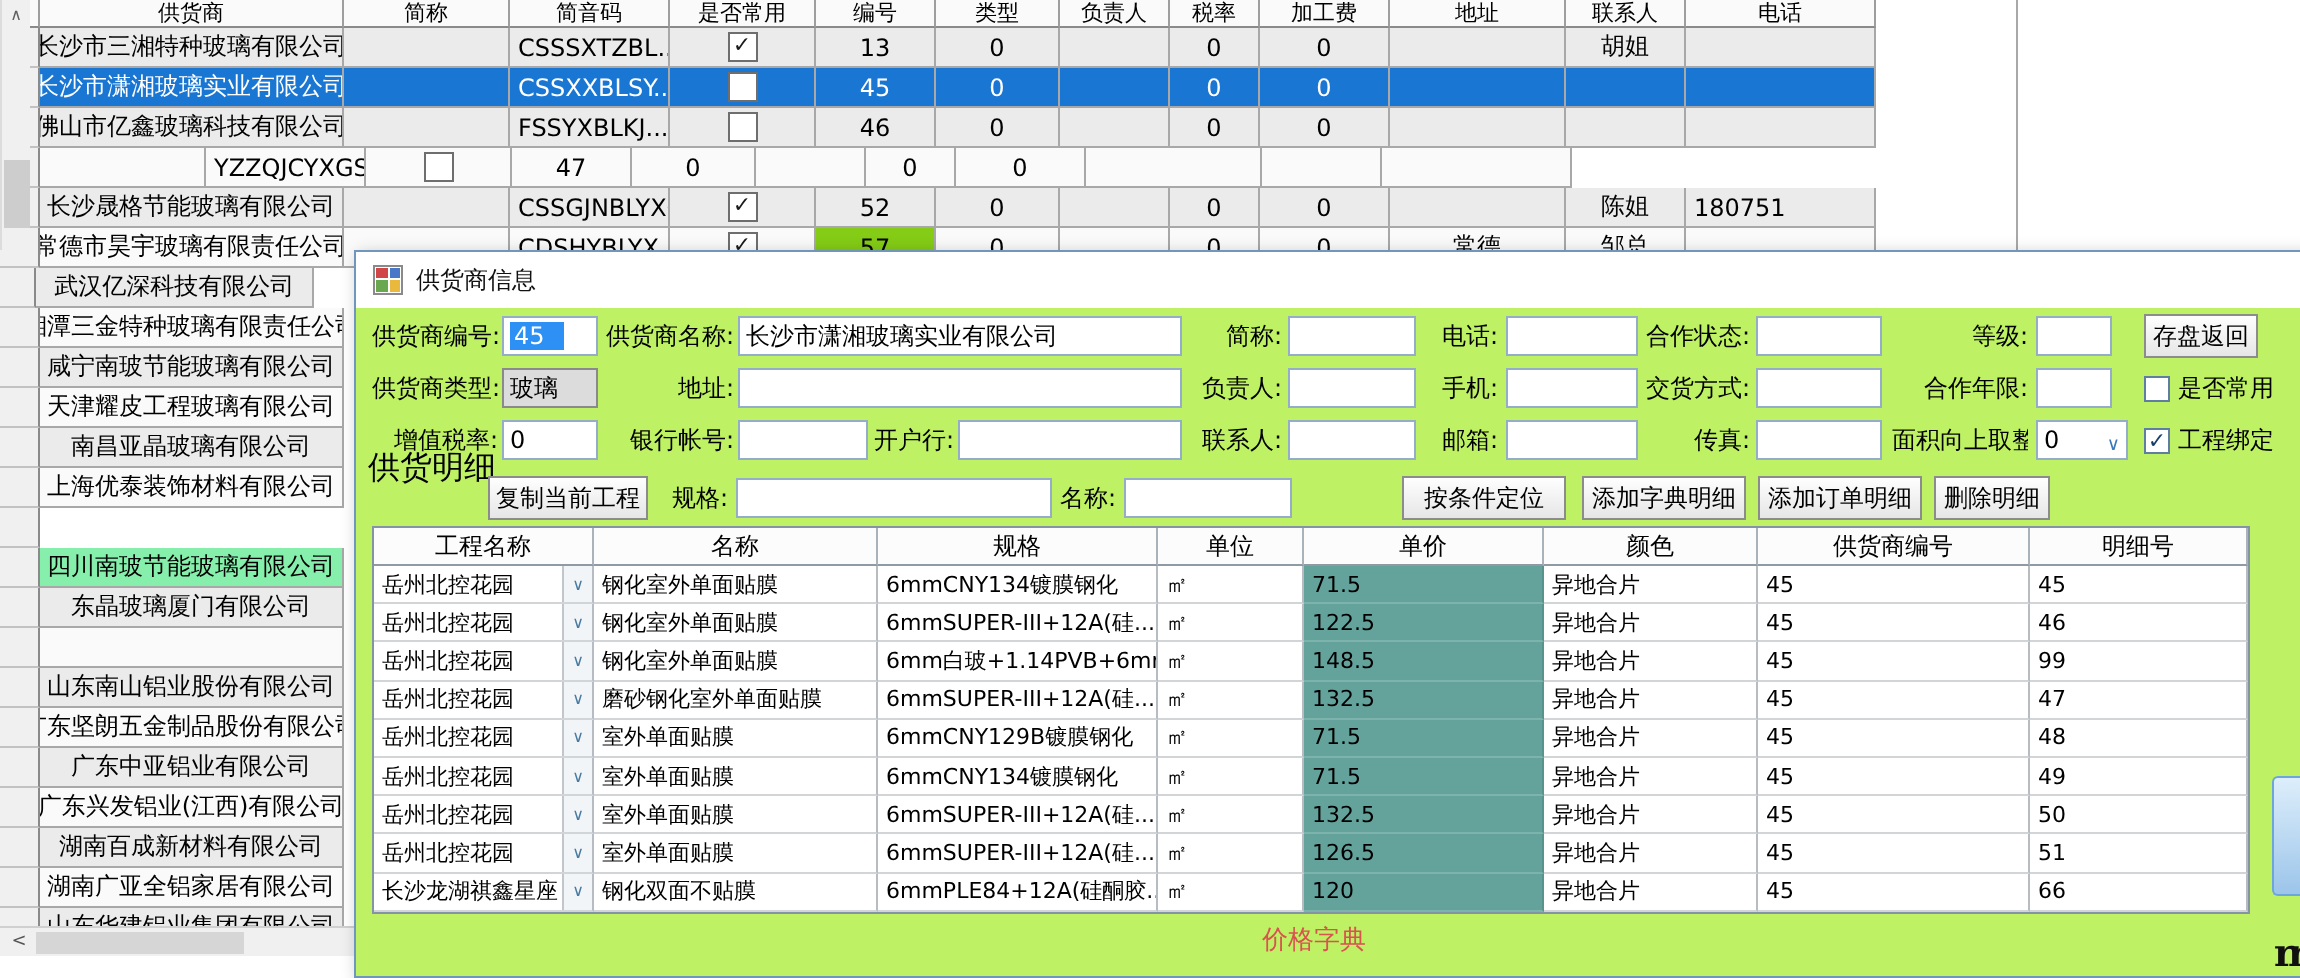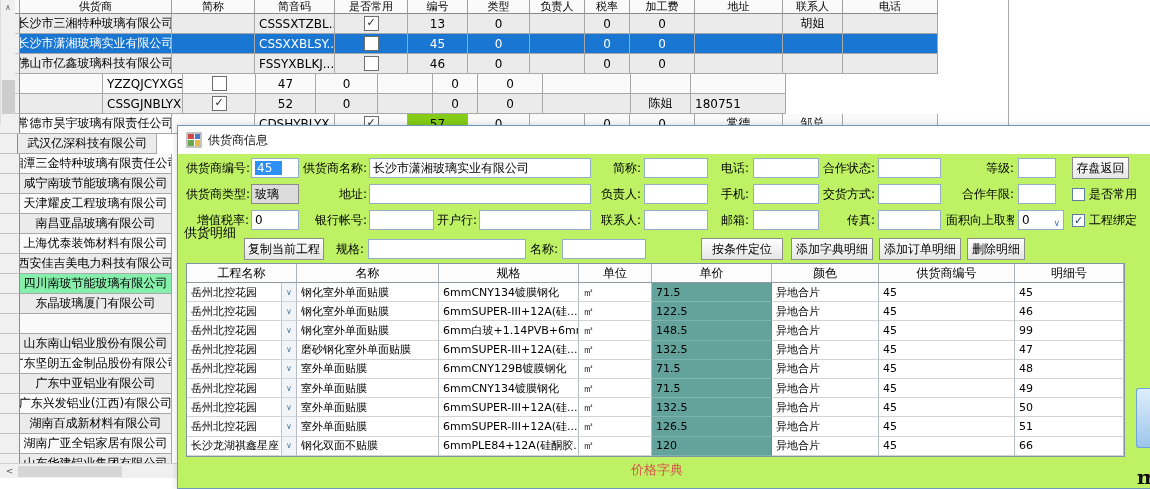--- a/index.html
+++ b/index.html
@@ -35,21 +35,21 @@
   .lbl{position:absolute;height:20px;line-height:20px;text-align:right;font-size:12px;white-space:nowrap;overflow:hidden;}
   .inp{position:absolute;height:20px;background:#fff;border:1px solid #94aec8;box-sizing:border-box;
        font-size:12px;line-height:18px;padding:0 3px;white-space:nowrap;overflow:hidden;}
   .inp.ro{background:#dcdcdc;border-color:#8a8a8a;}
   .selval{background:#2d90f5;color:#fff;padding:0 10px 0 2px;}
   .chev{position:absolute;right:3px;top:3px;font-size:9px;color:#3a7ab8;}
   .btn{position:absolute;height:22px;background:linear-gradient(#fefefe,#e6e6e6);border:1px solid #8c8c8c;
        box-sizing:border-box;font-size:12px;text-align:center;line-height:20px;white-space:nowrap;overflow:hidden;}
   .cbx{position:absolute;display:flex;align-items:center;gap:4px;font-size:12px;height:20px;white-space:nowrap;}
   .cbx .box{width:13px;height:13px;background:#fff;border:1px solid #5f7fa0;font-size:11px;line-height:12px;text-align:center;color:#17406e;box-sizing:border-box;}
-  #section-label{position:absolute;left:6px;top:70px;font-size:13px;}
+  #section-label{position:absolute;left:6px;top:70px;font-size:16px;}
   
   #detail-table{position:absolute;left:8px;top:109px;width:937px;border:1px solid #8494a4;box-sizing:content-box;background:#fff;}
   #dt-header{display:flex;height:19px;}
   .dthcell{box-sizing:border-box;border-right:1px solid #aab2ba;border-bottom:1px solid #8f9aa5;background:#fcfcfc;
            font-size:12px;display:flex;align-items:center;justify-content:center;overflow:hidden;white-space:nowrap;}
   .dtrow{display:flex;height:19.2px;}
   .dtcell{box-sizing:border-box;border-right:1px solid #b6bcc2;border-bottom:1px solid #d2d5d8;
           font-size:11px;display:flex;align-items:center;padding-left:4px;overflow:hidden;white-space:nowrap;background:#fff;}
   .dtcell.teal{background:#63a39c;border-right-color:#58948e;border-bottom-color:#7eb3ad;}
   .combo{margin-left:auto;width:14px;align-self:stretch;border-left:1px solid #c0c6cc;color:#4a7aa0;font-size:8px;
@@ -143,20 +143,21 @@
         <div class="bgcell" style="width: 62px; background: rgb(250, 250, 250); color: rgb(0, 0, 0);">0</div>
         <div class="bgcell" style="width: 55px; background: rgb(250, 250, 250); color: rgb(0, 0, 0);"></div>
         <div class="bgcell" style="width: 45px; background: rgb(250, 250, 250); color: rgb(0, 0, 0);">0</div>
         <div class="bgcell" style="width: 65px; background: rgb(250, 250, 250); color: rgb(0, 0, 0);">0</div>
         <div class="bgcell" style="width: 88px; background: rgb(250, 250, 250); color: rgb(0, 0, 0);"></div>
         <div class="bgcell" style="width: 60px; background: rgb(250, 250, 250); color: rgb(0, 0, 0);"></div>
         <div class="bgcell left" style="width: 95px; background: rgb(250, 250, 250); color: rgb(0, 0, 0);"></div>
       </div>
       <div class="bgrow" style="top: 94px; width: 938px;">
         <div class="rowhead" style="width: 20px;"></div>
+        <div class="bgcell" style="width: 152px; background: rgb(235, 235, 235); color: rgb(0, 0, 0); justify-content: center; padding-left: 0px;">长沙晟格节能玻璃有限公司</div>
         <div class="bgcell" style="width: 83px; background: rgb(235, 235, 235); color: rgb(0, 0, 0);"></div>
         <div class="bgcell left" style="width: 80px; background: rgb(235, 235, 235); color: rgb(0, 0, 0);">CSSGJNBLYXGS</div>
         <div class="bgcell" style="width: 73px; background: rgb(235, 235, 235); color: rgb(0, 0, 0);">
           <div class="cb">✓</div>
         </div>
         <div class="bgcell" style="width: 60px; background: rgb(235, 235, 235); color: rgb(0, 0, 0);">52</div>
         <div class="bgcell" style="width: 62px; background: rgb(235, 235, 235); color: rgb(0, 0, 0);">0</div>
         <div class="bgcell" style="width: 55px; background: rgb(235, 235, 235); color: rgb(0, 0, 0);"></div>
         <div class="bgcell" style="width: 45px; background: rgb(235, 235, 235); color: rgb(0, 0, 0);">0</div>
         <div class="bgcell" style="width: 65px; background: rgb(235, 235, 235); color: rgb(0, 0, 0);">0</div>
@@ -202,21 +203,20 @@
       <div class="bgrow" style="top: 214px; width: 172px;">
         <div class="rowhead" style="width: 20px;"></div>
         <div class="bgcell" style="width: 152px; background: rgb(235, 235, 235);">南昌亚晶玻璃有限公司</div>
       </div>
       <div class="bgrow" style="top: 234px; width: 172px;">
         <div class="rowhead" style="width: 20px;"></div>
         <div class="bgcell" style="width: 152px; background: rgb(250, 250, 250);">上海优泰装饰材料有限公司</div>
       </div>
       <div class="bgrow" style="top: 254px; width: 172px;">
         <div class="rowhead" style="width: 20px;"></div>
-        <div class="bgcell" style="width: 152px; background: rgb(235, 235, 235);">西安佳吉美电力科技有限公司</div>
       </div>
       <div class="bgrow" style="top: 274px; width: 172px;">
         <div class="rowhead" style="width: 20px;"></div>
         <div class="bgcell" style="width: 152px; background: #86efac;">四川南玻节能玻璃有限公司</div>
       </div>
       <div class="bgrow" style="top: 294px; width: 172px;">
         <div class="rowhead" style="width: 20px;"></div>
         <div class="bgcell" style="width: 152px; background: rgb(235, 235, 235);">东晶玻璃厦门有限公司</div>
       </div>
       <div class="bgrow" style="top: 314px; width: 172px;">

